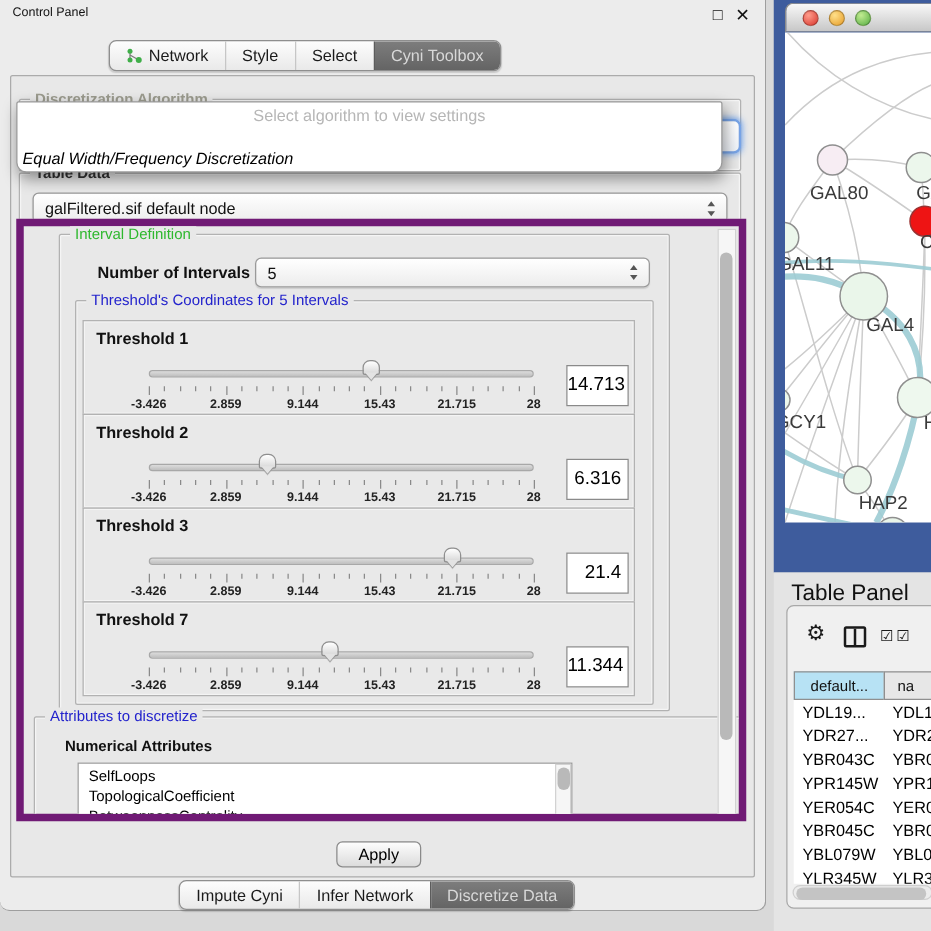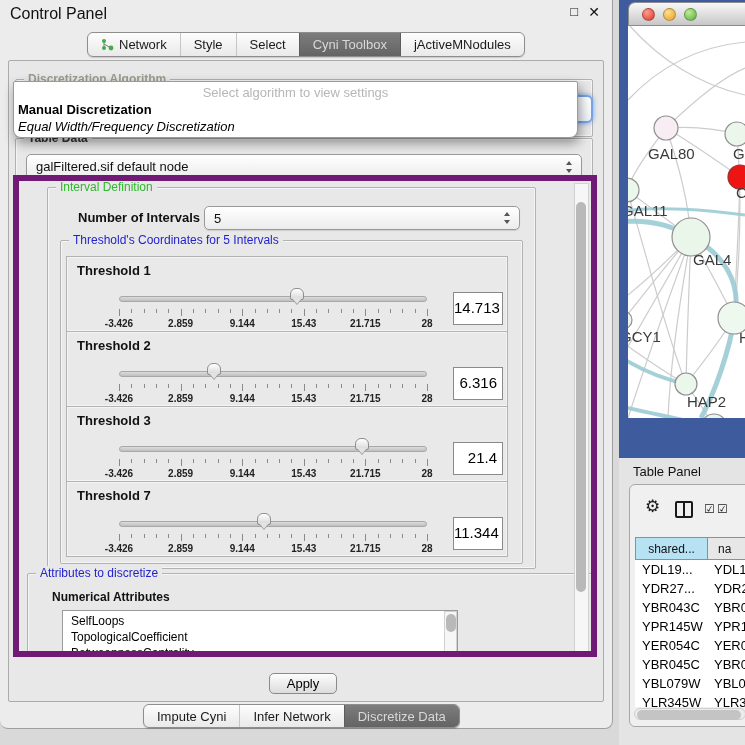--- a/index.html
+++ b/index.html
@@ -2,21 +2,21 @@
 <html><head>
 <meta charset="utf-8">
 <style>
   html,body{margin:0;padding:0;}
   body{font-family:"Liberation Sans","DejaVu Sans",sans-serif;background:#d9d9d9;}
   .screen{position:relative;width:745px;height:745px;overflow:hidden;background:#d9d9d9;}
   
   .cp-window{position:absolute;left:0;top:0;width:613px;height:729px;background:#ececec;
     border:1px solid #9e9e9e;border-left:none;border-top:none;border-radius:0 0 8px 8px;box-sizing:border-box;}
   .cp-titlebar{position:absolute;left:0;top:0;width:100%;height:28px;}
-  .cp-title{position:absolute;left:10px;top:5px;font-size:16px;color:#111;}
+  .cp-title{position:absolute;left:10px;top:5px;font-size:10px;color:#111;}
   .winbtn{position:absolute;top:4px;font-size:13px;color:#111;cursor:default;}
   .winbtn.float{right:34px;}
   .winbtn.close{right:12px;font-weight:bold;font-size:14px;}
   
   .seg{position:absolute;display:flex;border:1px solid #8e8e8e;border-radius:6px;overflow:hidden;
     background:linear-gradient(#fdfdfd,#e9e9e9);box-shadow:0 1px 1px rgba(0,0,0,.15);}
   .seg .sg{display:flex;align-items:center;gap:5px;padding:3px 13px;font-size:13px;color:#1a1a1a;
     border-left:1px solid #c6c6c6;white-space:nowrap;background:transparent;}
   .seg .sg:first-child{border-left:none;}
   .seg .sg.sel{background:linear-gradient(#7d7d7d,#646464);color:#d8d8d8;border-left-color:#5c5c5c;}
@@ -87,21 +87,21 @@
   .net-titlebar{position:absolute;left:9px;top:2px;width:117px;height:24px;
     background:linear-gradient(#f8f8f8,#c7c7c7);border:1px solid #8d8d8d;border-right:none;
     border-radius:7px 0 0 0;box-sizing:border-box;}
   .light{position:absolute;top:5px;width:13px;height:13px;border-radius:50%;border:1px solid rgba(0,0,0,.25);box-sizing:border-box;}
   .light.red{left:13px;background:radial-gradient(circle at 35% 30%,#ff9d8d,#d8362c);}
   .light.yellow{left:34px;background:radial-gradient(circle at 35% 30%,#ffe08a,#e69c28);}
   .light.green{left:55px;background:radial-gradient(circle at 35% 30%,#c2ec92,#57ad43);}
   .net-canvas{position:absolute;left:9px;top:26px;width:117px;height:392px;background:#fff;overflow:hidden;}
   
   .tp-region{position:absolute;left:619px;top:458px;width:126px;height:287px;background:#e4e4e4;}
-  .tp-title{position:absolute;left:14px;top:6px;font-size:13px;color:#111;}
+  .tp-title{position:absolute;left:14px;top:6px;font-size:18px;color:#111;}
   .tp-panel{position:absolute;left:10px;top:26px;width:120px;height:243px;background:#f0f0f0;
     border:1px solid #a8a8a8;border-radius:6px 0 0 6px;box-sizing:border-box;}
   .gear{position:absolute;left:15px;top:13px;font-size:17px;line-height:17px;color:#1a1a1a;}
   .split-icon{position:absolute;left:45px;top:16px;width:14px;height:13px;border:2px solid #1a1a1a;border-radius:2px;box-sizing:content-box;}
   .split-icon::after{content:"";position:absolute;left:6px;top:0;width:2px;height:13px;background:#1a1a1a;}
   .chk{position:absolute;top:18px;font-size:12px;line-height:12px;color:#1a1a1a;}
   .tp-head{position:absolute;top:52px;height:23px;box-sizing:border-box;border:1px solid #8f8f8f;
     font-size:12px;color:#111;display:flex;align-items:center;justify-content:center;overflow:hidden;}
   .tp-head.c1{left:5px;width:73px;background:#b7e2f4;}
   .tp-head.c2{left:77px;width:50px;background:#e7e7e7;justify-content:flex-start;padding-left:10px;}
@@ -137,35 +137,31 @@
       </div>
       <div class="sg">
           <span>Style</span>
         </div>
       <div class="sg">
           <span>Select</span>
         </div>
       <div class="sg sel">
           <span>Cyni Toolbox</span>
         </div>
-      <div class="sg">
-          <span>jActiveMNodules</span>
-        </div>
     </div>
 
     <div class="content-panel">
 
       <div class="group" style="left:6px;top:18px;width:578px;height:58px;">
         <span class="legend dim">Discretization Algorithm</span>
       </div>
       <div class="combo-remnant"></div>
 
       <div class="popup">
         <div class="popup-ph">Select algorithm to view settings</div>
-        <div class="popup-opt b">Manual Discretization</div>
         <div class="popup-opt r">Equal Width/Frequency Discretization</div>
       </div>
 
       <div class="group" style="left:6px;top:77px;width:578px;height:46px;">
         <span class="legend dark">Table Data</span>
         <div class="combo" style="left:10px;top:15px;width:556px;height:25px;">
           <span class="val">galFiltered.sif default node</span>
           <span class="spin"></span>
         </div>
       </div>
@@ -438,21 +434,21 @@
     </div>
   </div>
 
   <div class="tp-region">
     <div class="tp-title">Table Panel</div>
     <div class="tp-panel">
       <span class="gear">⚙</span>
       <span class="split-icon"></span>
       <span class="chk" style="left:74px;">☑</span>
       <span class="chk" style="left:87px;">☑</span>
-      <div class="tp-head c1">shared...</div>
+      <div class="tp-head c1">default...</div>
       <div class="tp-head c2">na</div>
       <div class="tp-rows" id="tp-rows">
           <div class="tp-row">
             <span class="cell1">YDL19...</span>
             <span class="cell2">YDL1</span>
           </div>
           <div class="tp-row">
             <span class="cell1">YDR27...</span>
             <span class="cell2">YDR2</span>
           </div>

